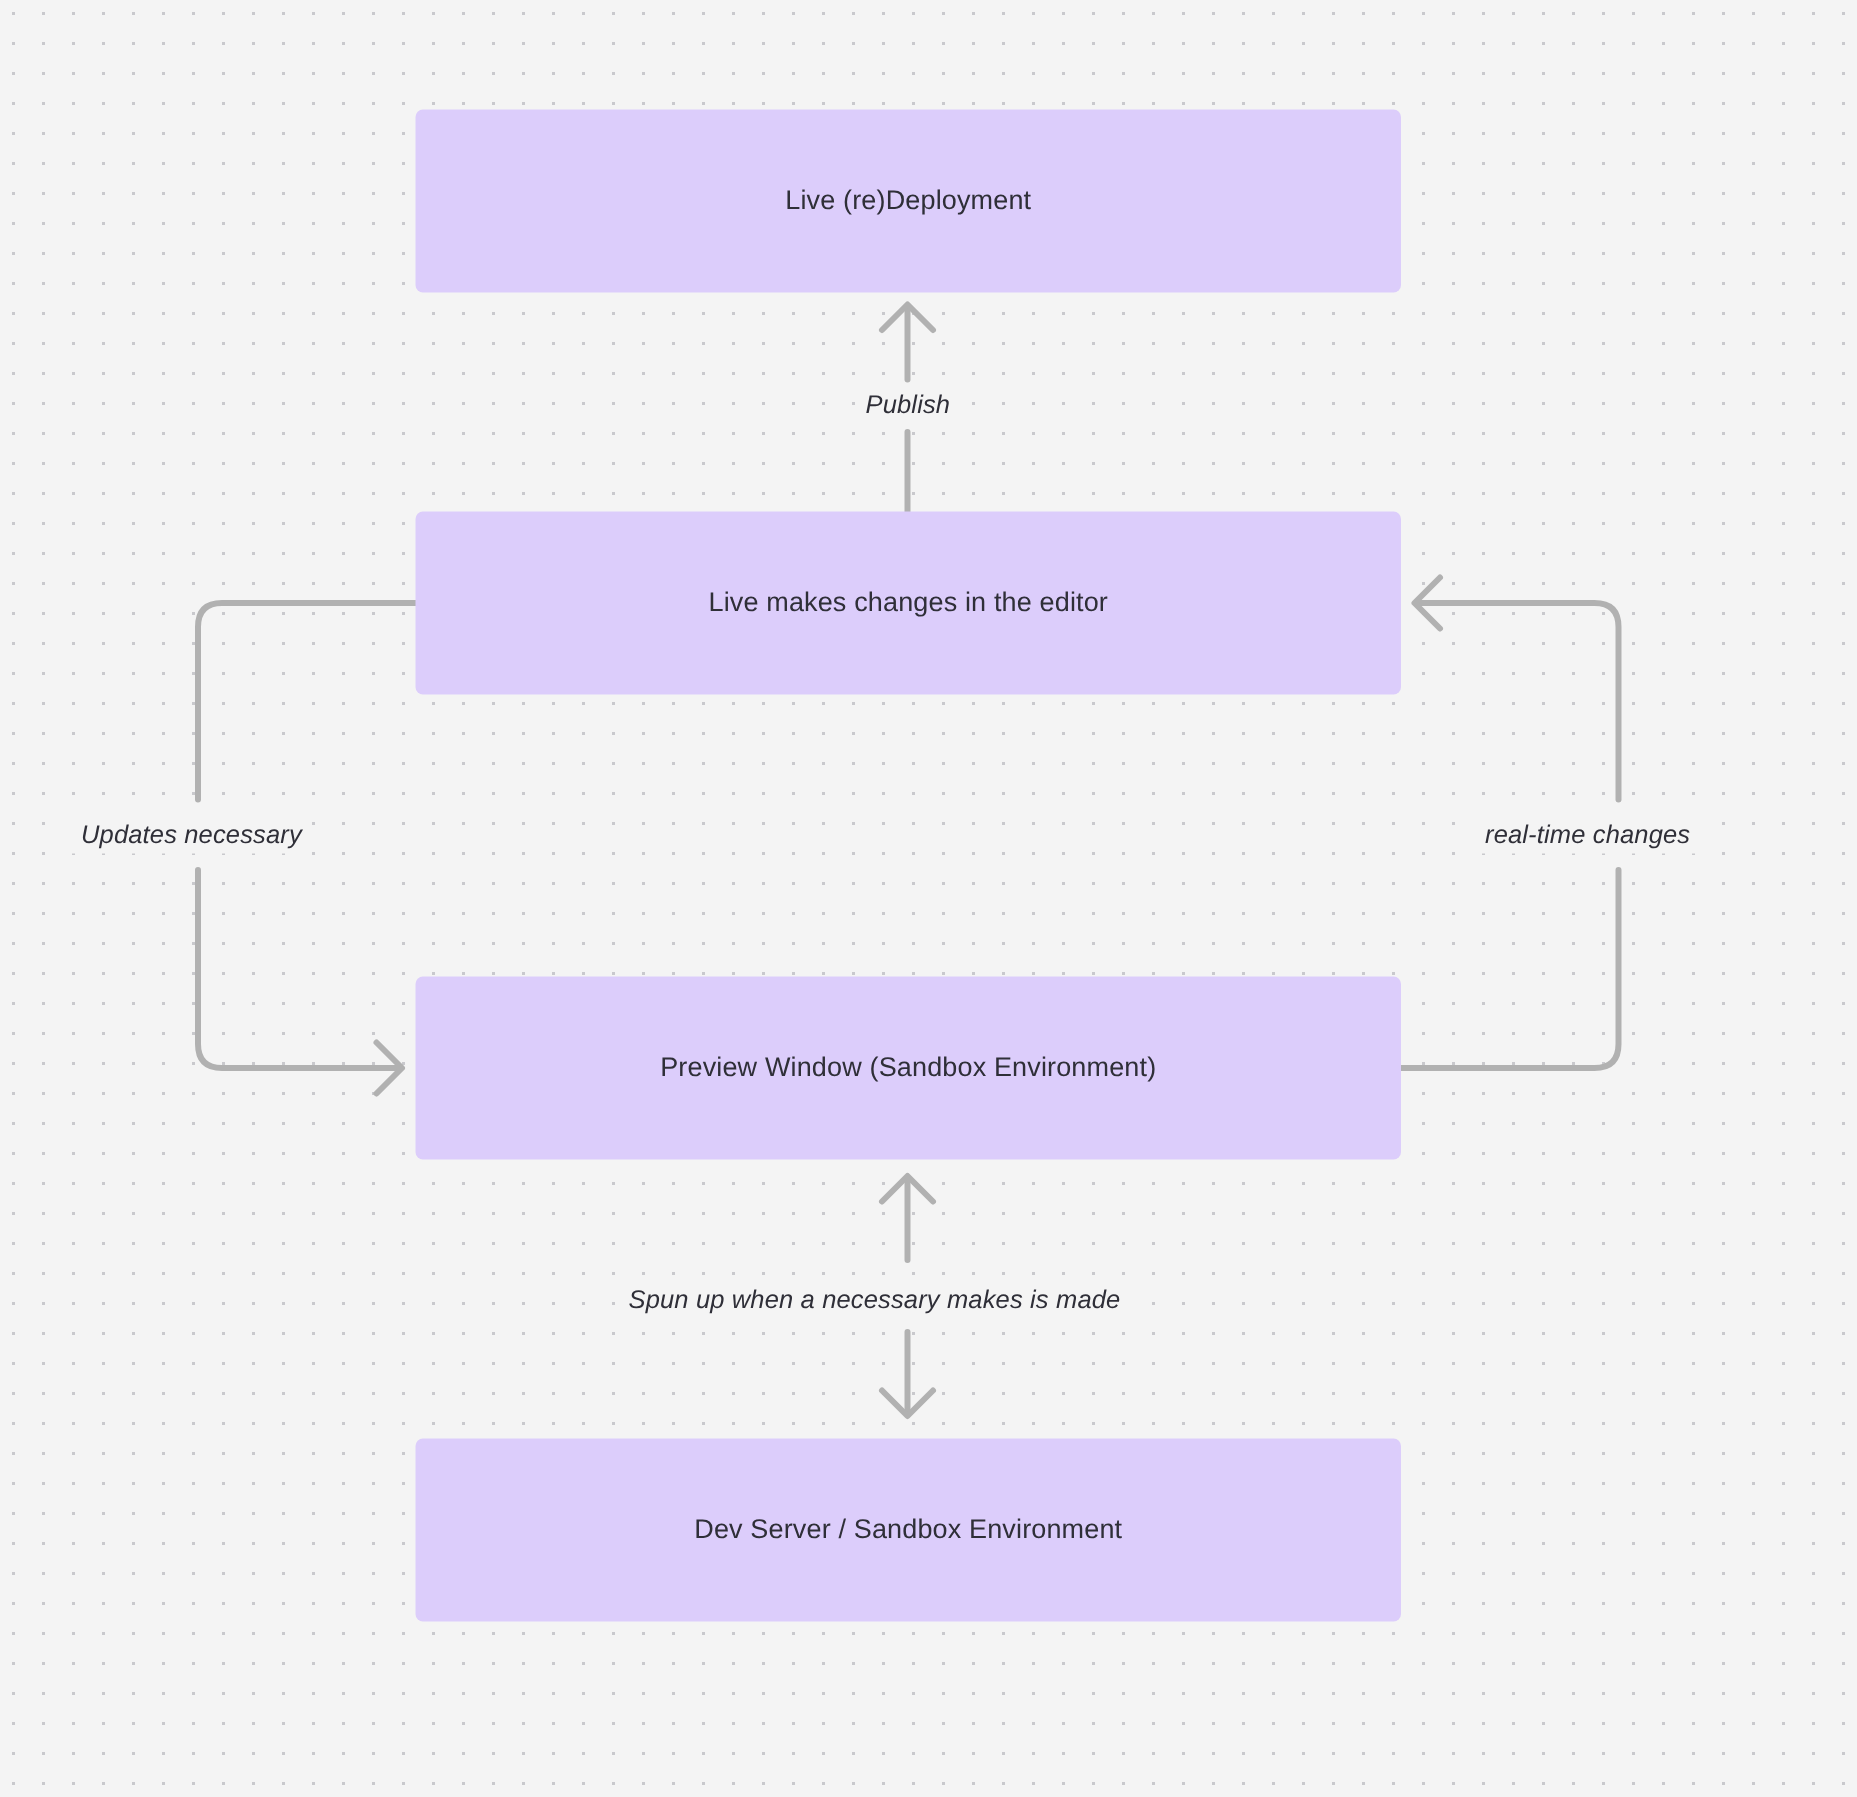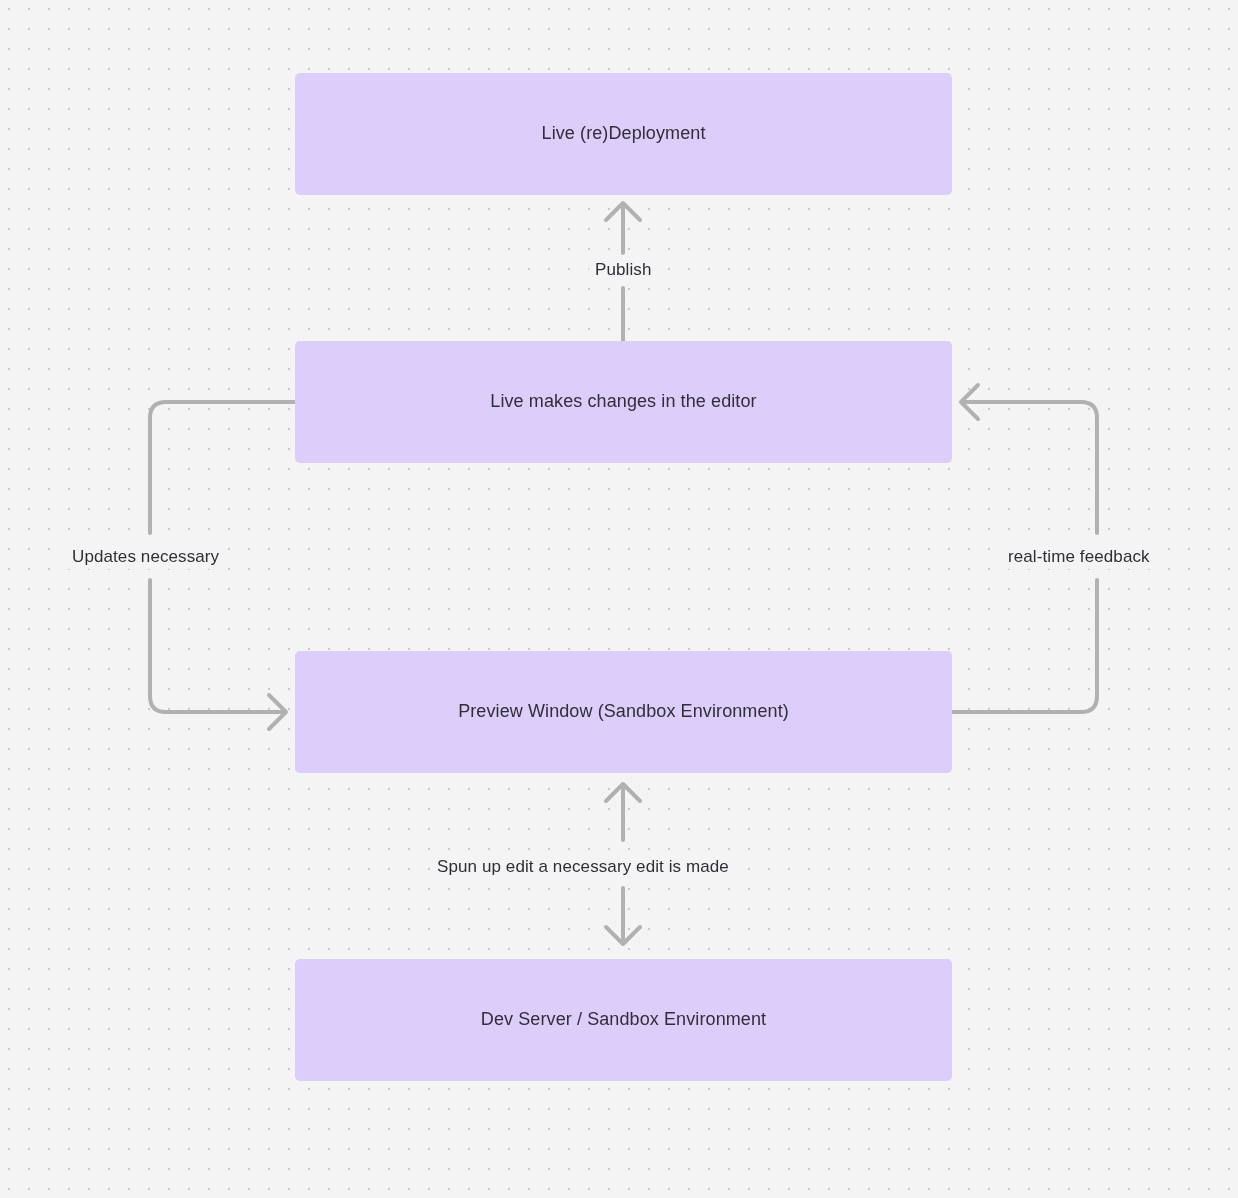--- a/index.html
+++ b/index.html
@@ -18,21 +18,20 @@
     background-size: 20px 20px;
     background-position: 8px 8px;
     position: relative;
   }
 
   #canvas {
     position: absolute;
     inset: 0;
     width: 1004px;
     height: 1198px;
-    margin-left: 18px;
   }
 
   
   #edge-layer {
     position: absolute;
     left: 0;
     top: 0;
     width: 1238px;
     height: 1198px;
     pointer-events: none;
@@ -85,20 +84,21 @@
   .edge-label {
     position: absolute;
     z-index: 2;
     font-size: 17px;
     color: #2f2f38;
     font-family: "Liberation Sans", sans-serif;
     white-space: nowrap;
     background: #f4f4f4;
     padding: 2px 6px;
     letter-spacing: 0.1px;
+    font-style: italic;
   }
 
   #label-publish        { left: 571px; top: 258px; }
   #label-updates        { left: 48px;  top: 545px; }
   #label-realtime       { left: 984px; top: 545px; }
   #label-spun-up        { left: 413px; top: 855px; }
 </style>
 </head>
 <body>
 
@@ -159,17 +159,17 @@
   </div>
 
   <div class="node" id="node-dev-server">
     <span class="node-label">Dev Server / Sandbox Environment</span>
   </div>
 
   <div class="edge-label" id="label-publish">Publish</div>
 
   <div class="edge-label" id="label-updates">Updates necessary</div>
 
-  <div class="edge-label" id="label-realtime">real-time feedback</div>
+  <div class="edge-label" id="label-realtime">real-time changes</div>
 
-  <div class="edge-label" id="label-spun-up">Spun up edit a necessary edit is made</div>
+  <div class="edge-label" id="label-spun-up">Spun up when a necessary makes is made</div>
 
 </div>
 
 </body></html>

